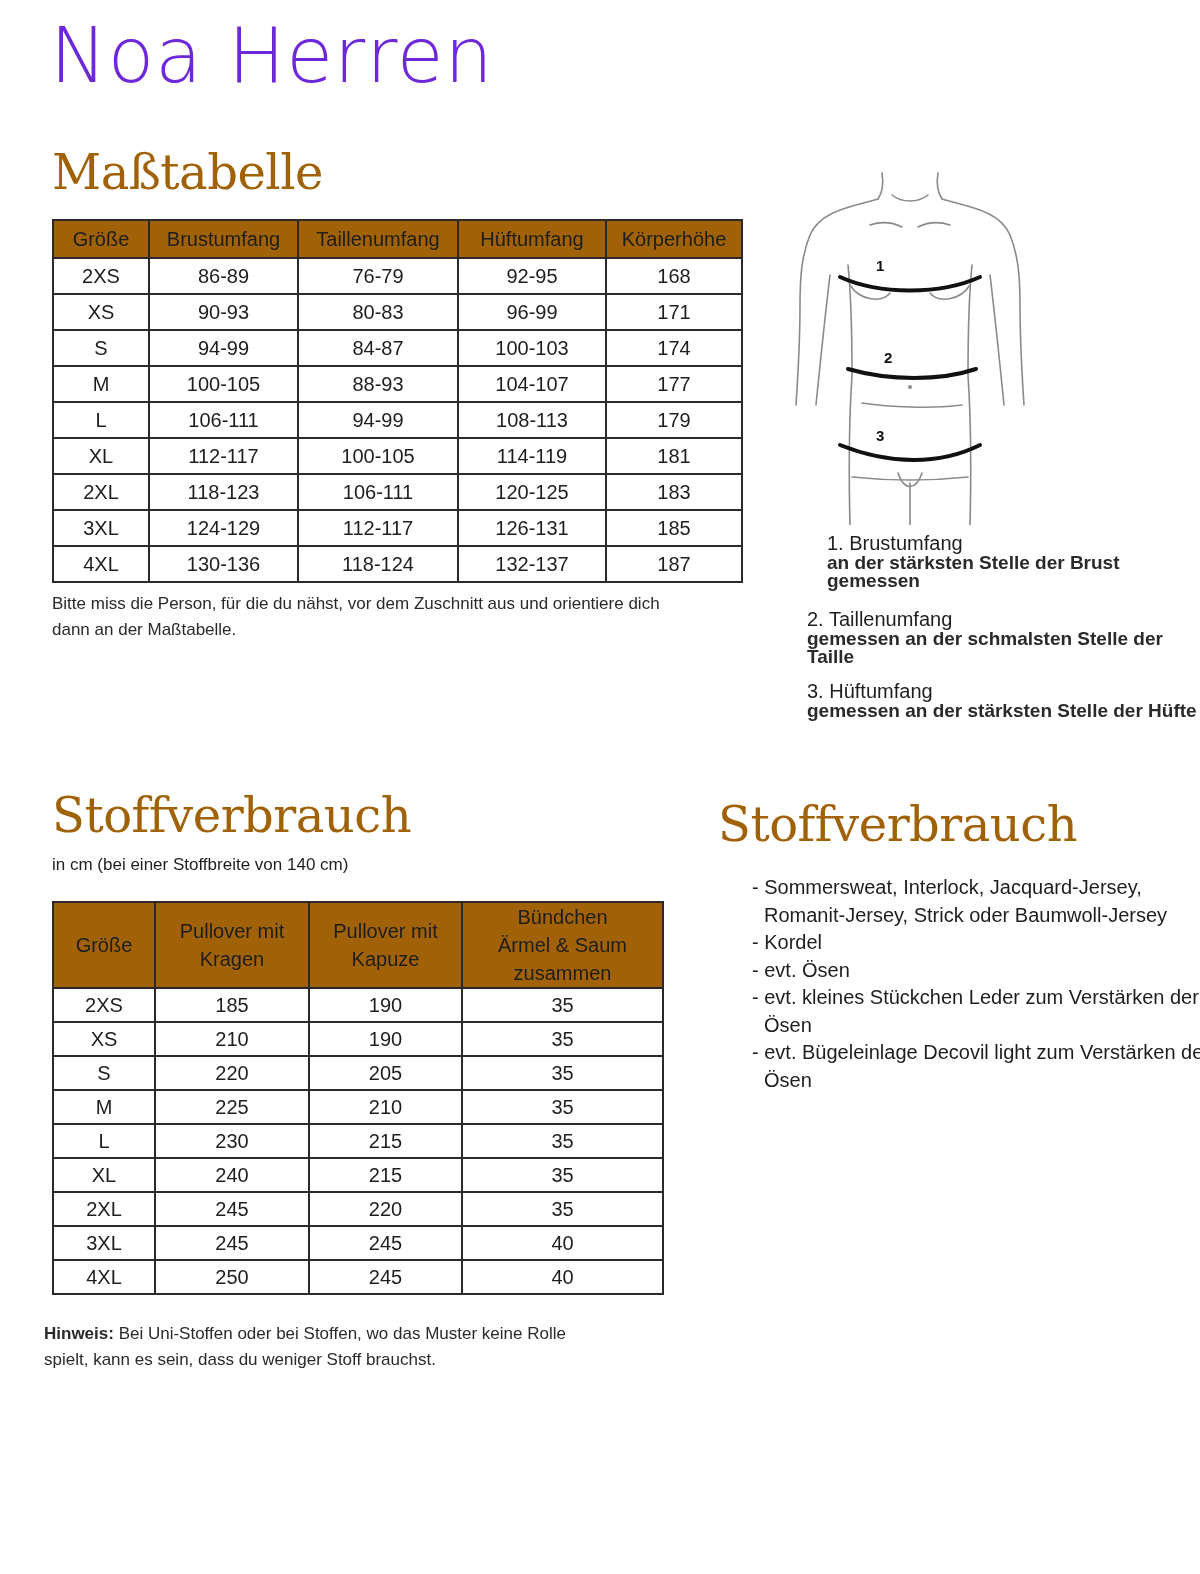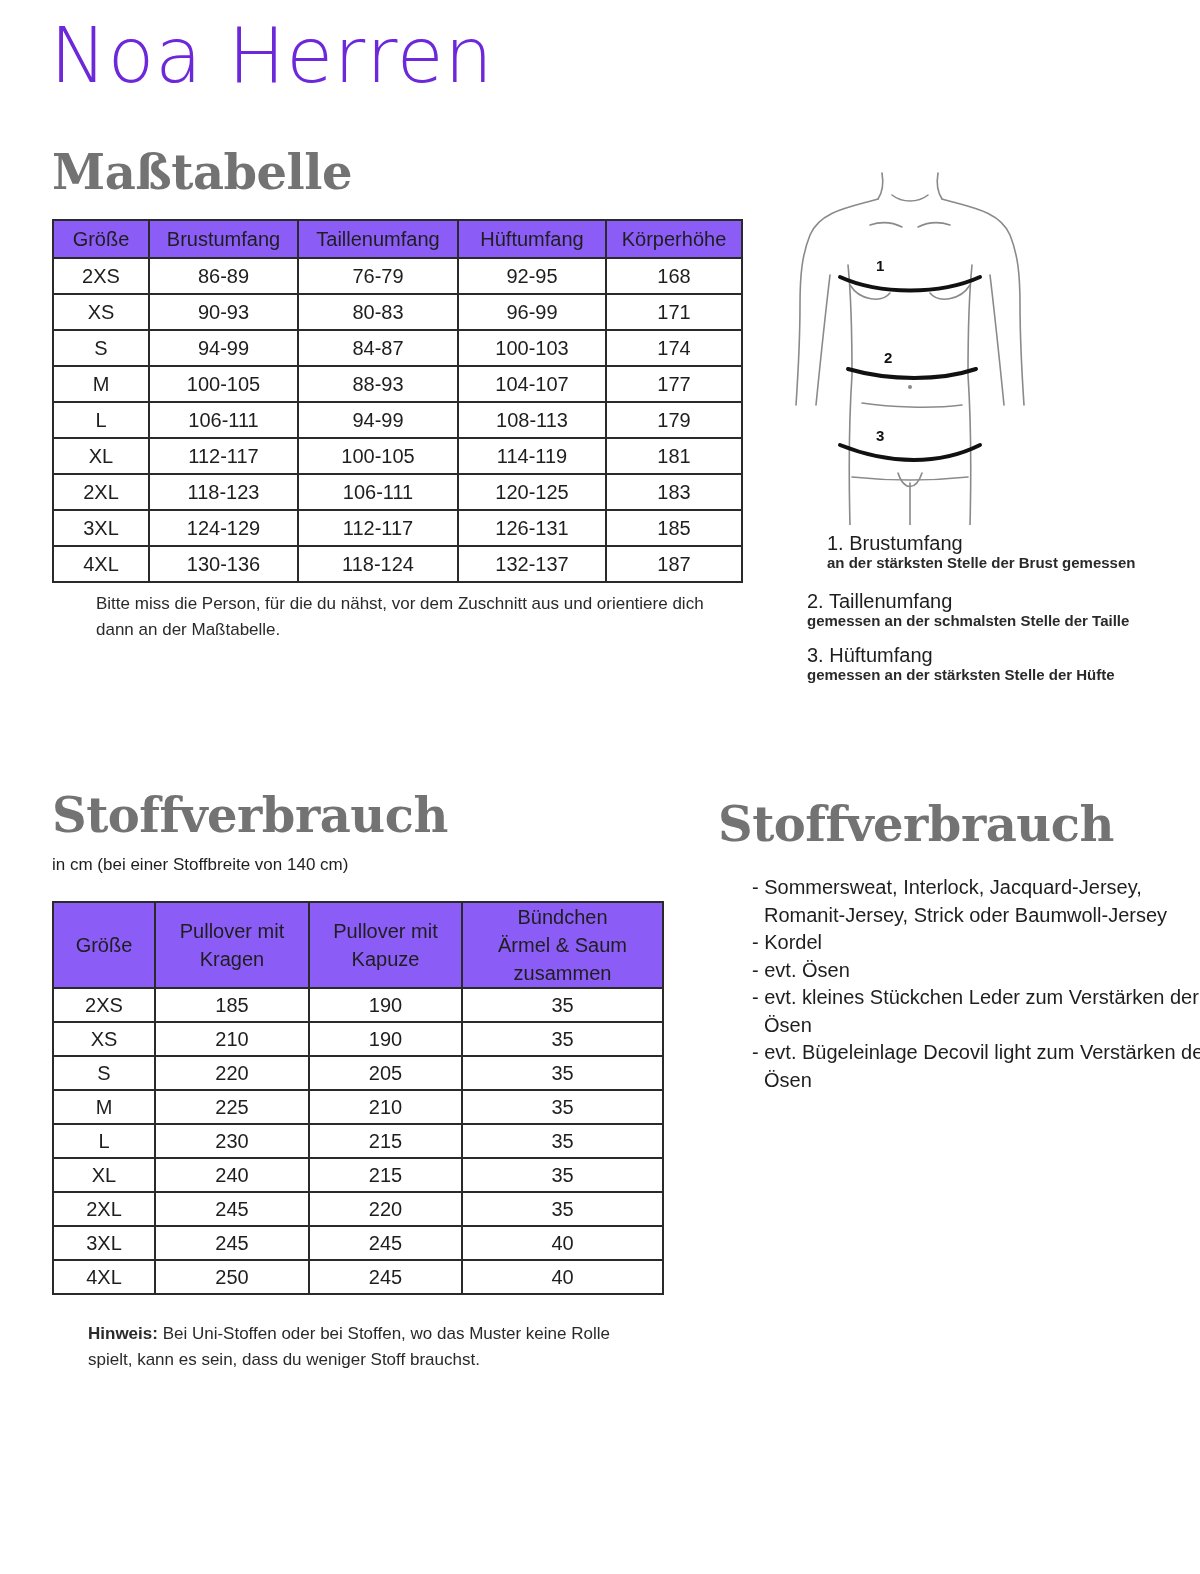--- a/index.html
+++ b/index.html
@@ -2,39 +2,39 @@
 <html><head>
   <meta charset="utf-8">
   <style>
     html, body { margin: 0; padding: 0; background: #ffffff; }
     body { width: 1200px; height: 1574px; position: relative; overflow: hidden;
            font-family: "Liberation Sans", sans-serif; color: #1e1e1e; }
     .abs { position: absolute; }
 
     .doc-title { left: 50px; top: 18px; font-family: "DejaVu Sans", sans-serif; font-weight: 200;
                  font-size: 76px; letter-spacing: 1px; color: #6d28d9; line-height: 1; }
-    .section-title { font-family: "DejaVu Serif", serif; font-weight: bold; color: #737373;
+    .section-title { font-family: "DejaVu Serif", serif; font-weight: normal; color: #a16207;
                      font-size: 48px; line-height: 1; letter-spacing: -0.5px; }
 
     table.grid { border-collapse: collapse; position: absolute; font-family: "Liberation Sans", sans-serif;
                  font-size: 20px; color: #1e1e1e; }
     table.grid th, table.grid td { border: 2px solid #2a2a2a; text-align: center; padding: 0; }
-    table.grid th { background: #8b5cf6; font-weight: normal; }
+    table.grid th { background: #a16207; font-weight: normal; }
 
     #size-table { left: 52px; top: 219px; width: 691px; }
     #size-table th { height: 36px; }
     #size-table td { height: 34px; }
 
     #fabric-table { left: 52px; top: 901px; width: 612px; }
     #fabric-table th { height: 84px; line-height: 28px; }
     #fabric-table td { height 32px; height: 32px; }
 
-    .note { font-size: 17px; line-height: 26px; color: #2a2a2a; margin-left: 44px; }
+    .note { font-size: 17px; line-height: 26px; color: #2a2a2a; }
     .legend-title { font-size: 20px; color: #1e1e1e; line-height: 22px; }
-    .legend-sub { font-size: 15px; color: #2a2a2a; font-weight: bold; line-height: 18px; }
+    .legend-sub { font-size: 19px; color: #2a2a2a; font-weight: bold; line-height: 18px; }
 
     ul.materials { list-style: none; margin: 0; padding: 0; font-size: 20px; line-height: 27.5px; color: #1e1e1e; }
     ul.materials li { padding-left: 12px; text-indent: -12px; }
   </style>
 </head>
 <body>
 
 <div class="abs doc-title">Noa Herren</div>
 
 <div class="abs section-title" style="left:52px; top:148px;">Maßtabelle</div>

